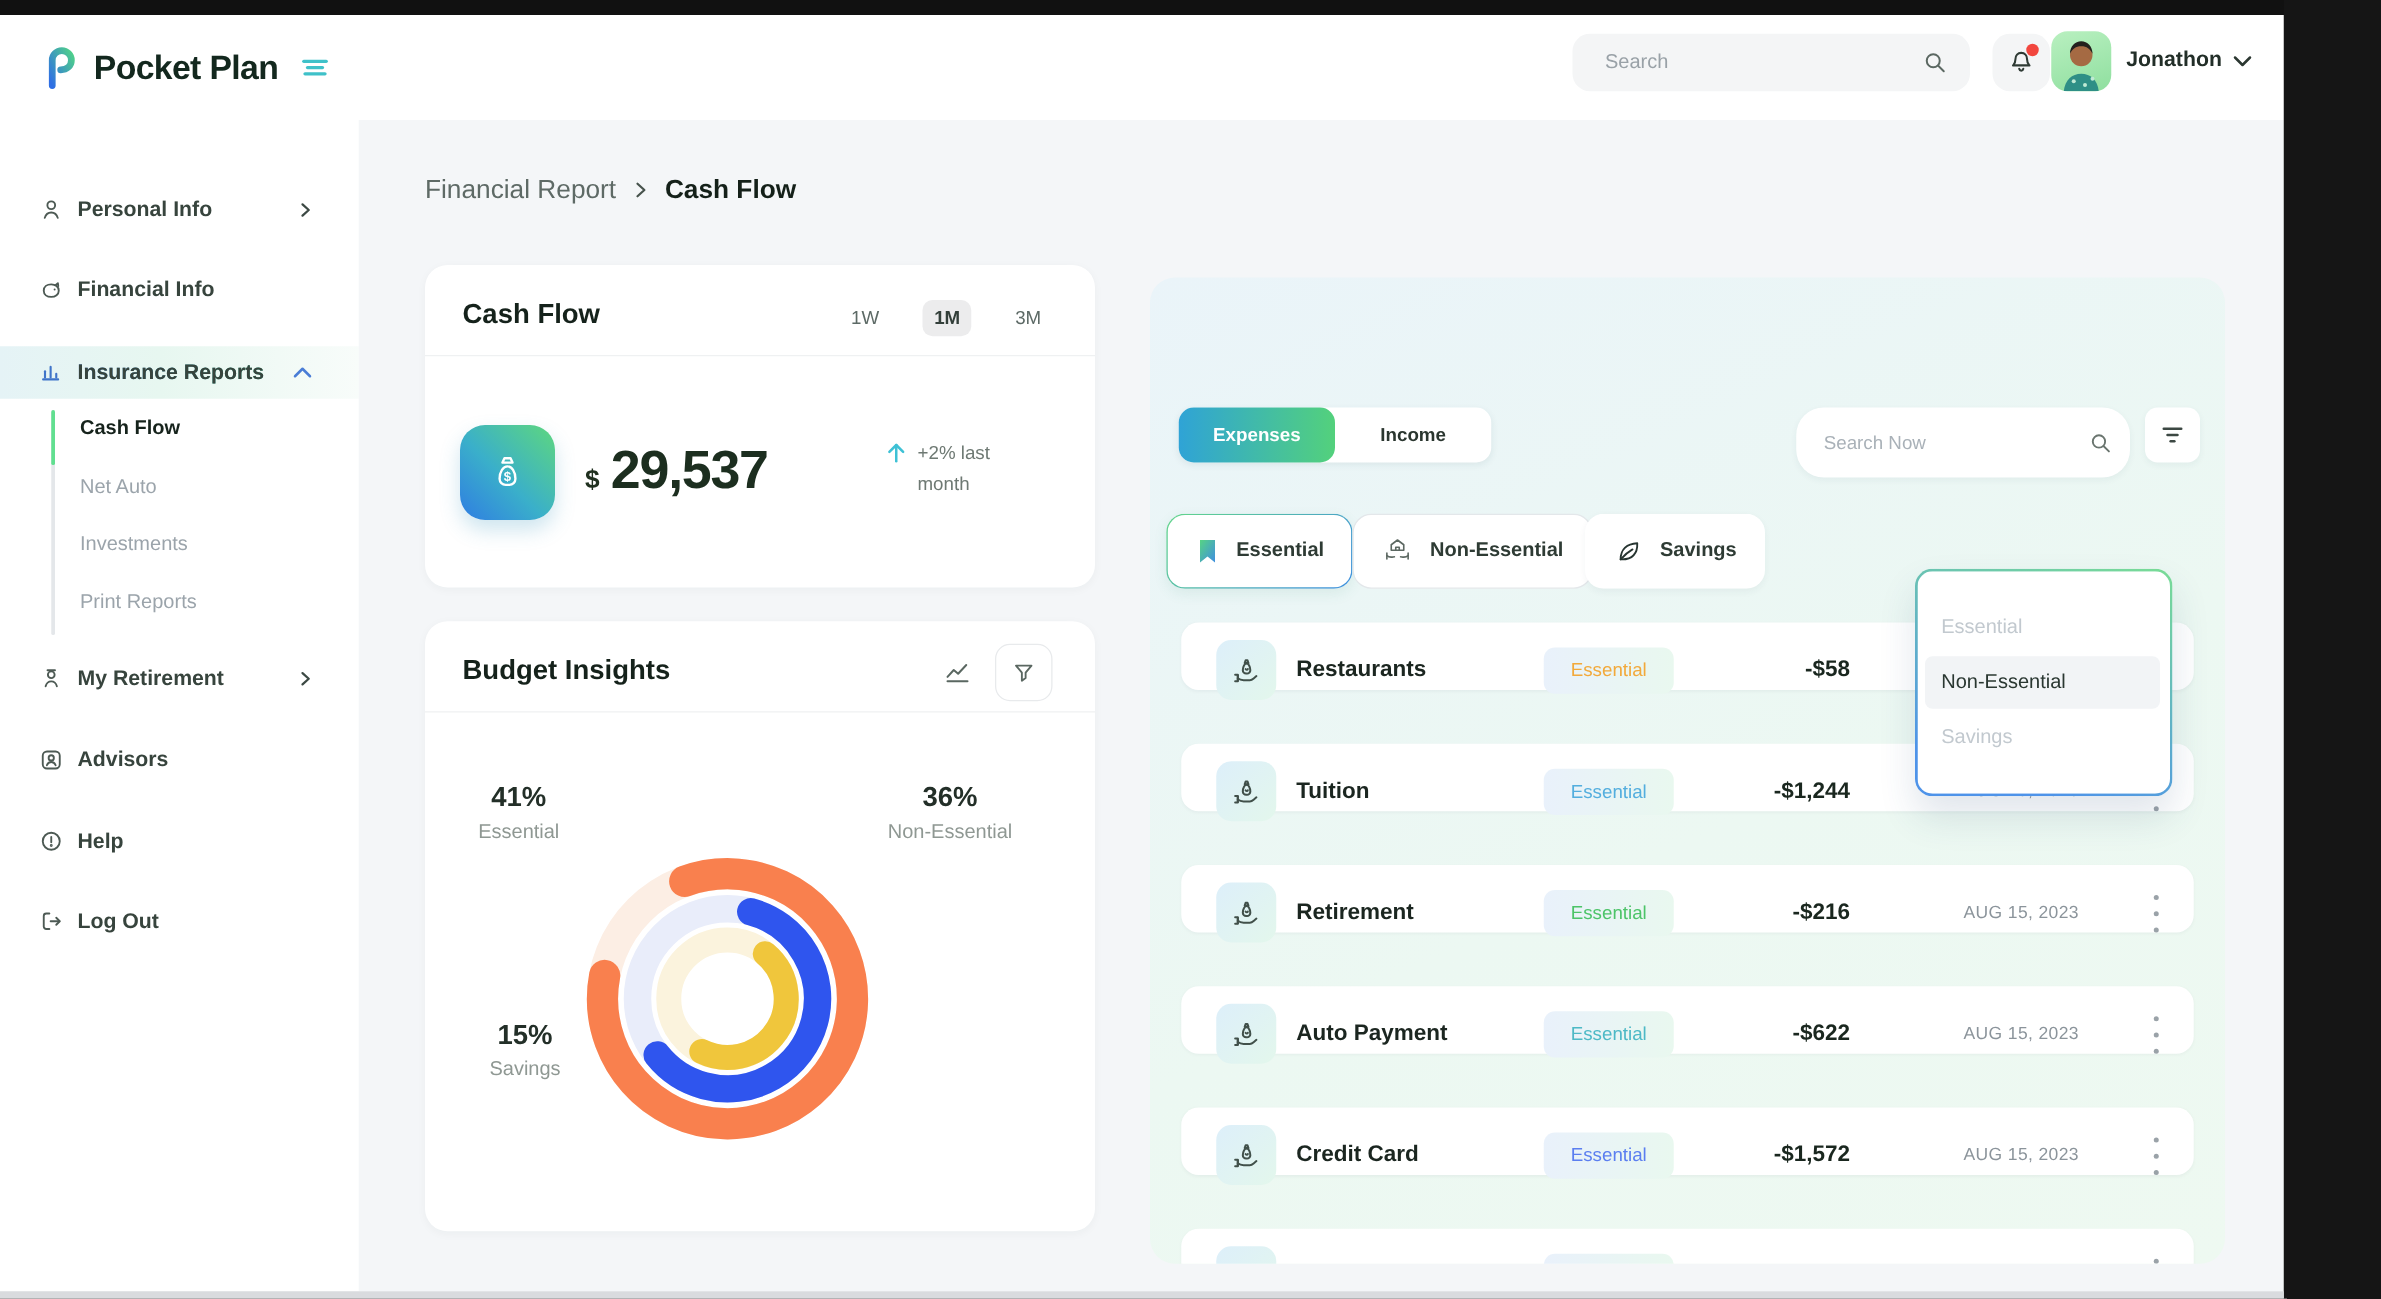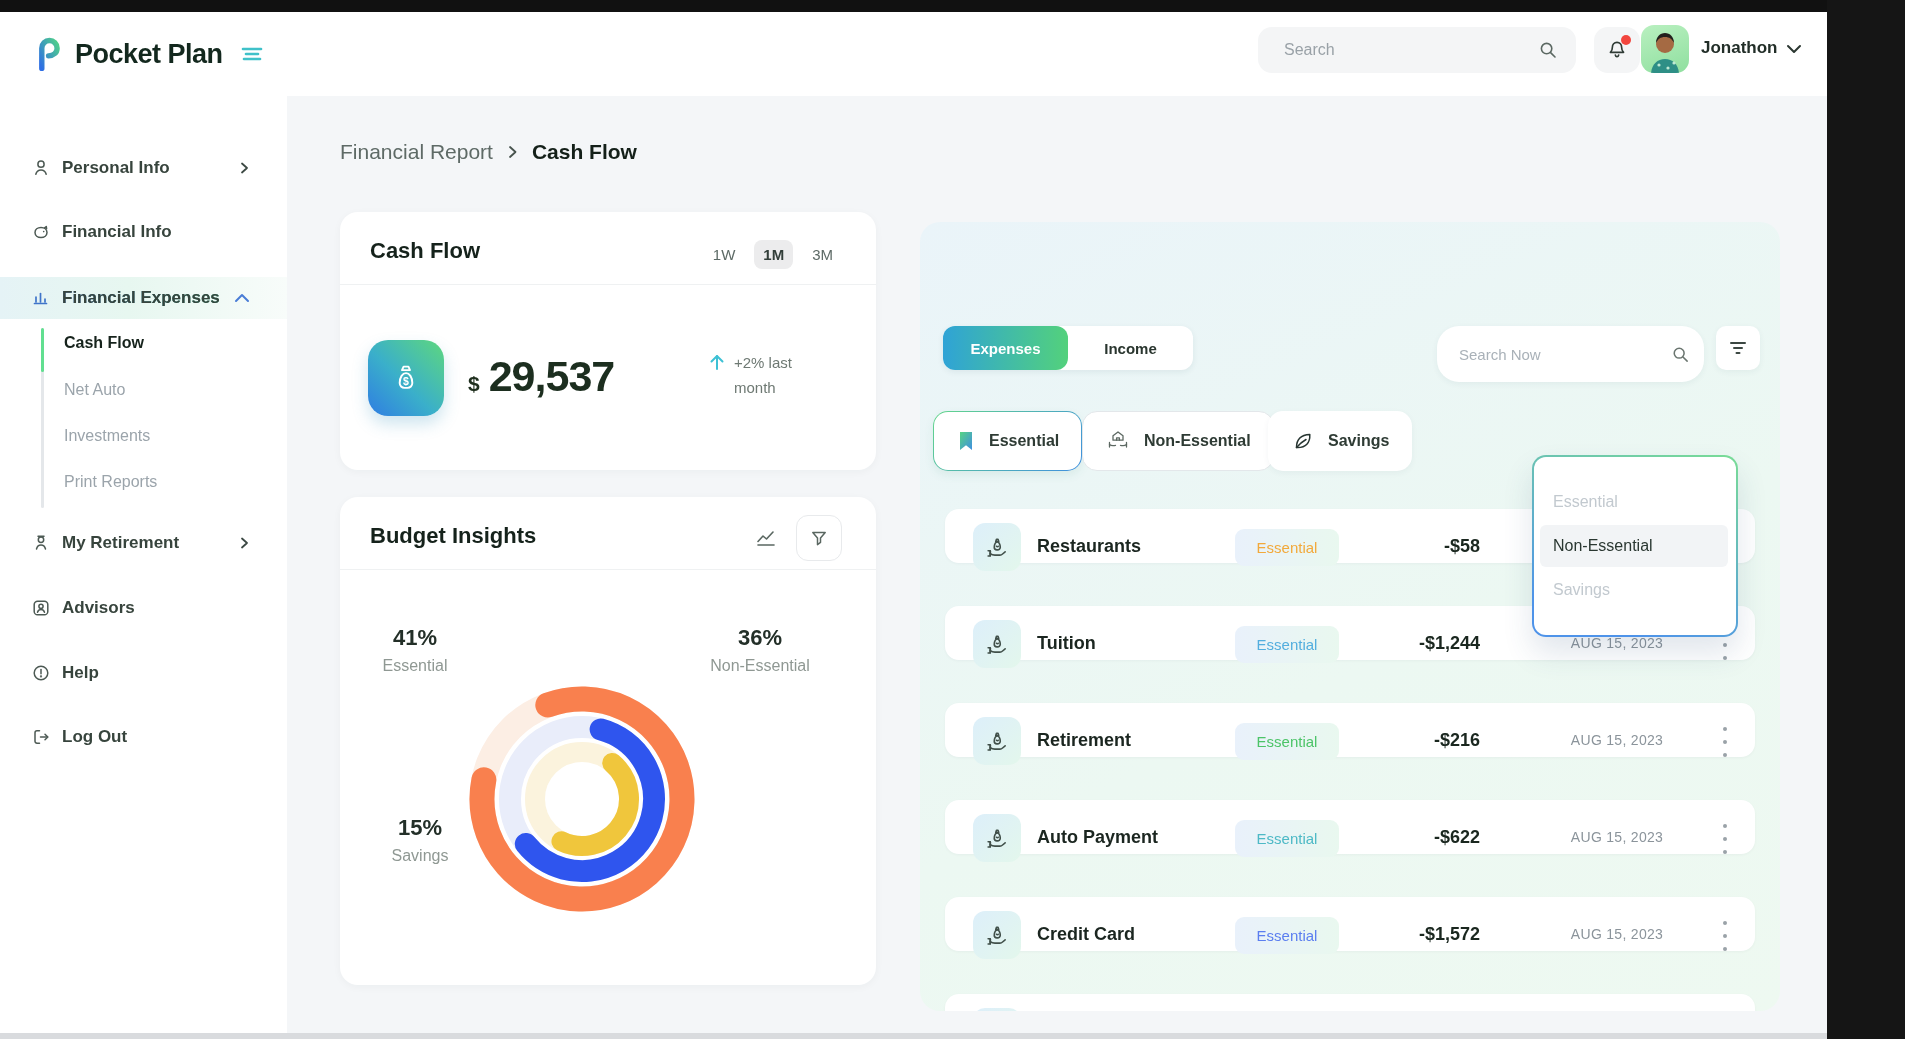--- a/index.html
+++ b/index.html
@@ -40,21 +40,21 @@
   .sub-item.active{color:#16231c;font-weight:bold;}
   
   .main{position:absolute;left:287px;top:96px;width:1540px;height:937px;background:#f4f6f8;}
   .crumb{position:absolute;left:53px;top:44px;display:flex;align-items:center;gap:14px;font-size:21px;}
   .crumb .parent{color:#5e6a66;}
   .crumb .current{color:#142019;font-weight:bold;}
   .card{position:absolute;background:#fff;border-radius:18px;box-shadow:0 2px 8px rgba(25,40,60,.04);}
   
   .cf-card{left:53px;top:116px;width:536px;height:258px;}
   .card-title{position:absolute;left:30px;top:26px;font-size:22px;font-weight:bold;color:#15221b;}
-  .cf-tabs{position:absolute;right:34px;top:28px;display:flex;align-items:center;gap:10px;font-size:15px;color:#5d6a66;}
+  .cf-tabs{position:absolute;right:34px;top:28px;display:flex;align-items:center;gap:26px;font-size:15px;color:#5d6a66;}
   .cf-tab{padding:6px 9px;border-radius:8px;cursor:pointer;}
   .cf-tab.active{background:#ececed;color:#333f3a;font-weight:bold;}
   .card-divider{position:absolute;left:0;top:72px;width:100%;height:1px;background:#eff1f2;}
   .money-tile{position:absolute;left:28px;top:128px;width:76px;height:76px;border-radius:20px;
     background:linear-gradient(225deg,#5ed77e 0%,#3aafca 55%,#2f7de2 100%);
     display:flex;align-items:center;justify-content:center;box-shadow:0 8px 16px rgba(60,150,190,.25);}
   .cf-amount{position:absolute;left:128px;top:140px;display:flex;align-items:baseline;gap:9px;}
   .cf-cur{font-size:21px;font-weight:bold;color:#20301f;}
   .cf-num{font-size:43px;font-weight:800;letter-spacing:-1px;color:#1c2e1f;}
   .cf-change{position:absolute;left:368px;top:138px;display:flex;gap:8px;}
@@ -85,21 +85,21 @@
   .panel-filter{position:absolute;left:796px;top:104px;width:44px;height:44px;background:#fff;border-radius:10px;
     display:flex;align-items:center;justify-content:center;box-shadow:0 2px 6px rgba(30,60,80,.06);}
   .chip{position:absolute;top:189px;height:60px;background:#fff;border-radius:15px;display:flex;align-items:center;
     gap:13px;padding:0 22px;box-sizing:border-box;font-size:16px;font-weight:bold;color:#2e3b34;cursor:pointer;}
   .chip-essential{left:13px;border:1.5px solid transparent;
     background:linear-gradient(#fff,#fff) padding-box,linear-gradient(135deg,#63d68a 0%,#3f8fe0 100%) border-box;
     box-shadow:0 4px 10px rgba(60,150,120,.10);}
   .chip-non{left:162px;border:1px solid #e3e7ea;}
   .chip-savings{left:348px;border:1px solid rgba(255,255,255,0);box-shadow:0 2px 6px rgba(30,60,80,.05);}
   .t-row{position:absolute;left:25px;width:810px;height:54px;background:#fff;border-radius:14px;
-    box-shadow:0 1px 3px rgba(20,35,50,.04);margin-top:11px;}
+    box-shadow:0 1px 3px rgba(20,35,50,.04);}
   .t-icon{position:absolute;left:28px;top:14px;width:48px;height:48px;border-radius:12px;
     background:linear-gradient(135deg,#ddeffa 0%,#e3f7ec 100%);display:flex;align-items:center;justify-content:center;}
   .t-name{position:absolute;left:92px;top:27px;font-size:18px;font-weight:bold;color:#1b2620;}
   .t-badge{position:absolute;left:290px;top:20px;width:104px;height:37px;border-radius:9px;
     background:linear-gradient(90deg,#e9f1fb 0%,#e9f8ef 100%);display:flex;align-items:center;justify-content:center;
     font-size:15px;}
   .t-amount{position:absolute;left:390px;top:27px;width:145px;text-align:right;font-size:18px;font-weight:bold;color:#1a271f;}
   .t-date{position:absolute;left:612px;top:29px;width:120px;text-align:center;font-size:14px;color:#8b949b;letter-spacing:.3px;}
   .kebab{position:absolute;left:773px;top:24px;width:14px;height:30px;display:flex;flex-direction:column;
     align-items:center;justify-content:space-between;cursor:pointer;}
@@ -235,21 +235,21 @@
       <span class="nicon">
         <svg viewBox="0 0 20 20" width="20" height="20">
             <g fill="none" stroke="#3f74c9" stroke-width="1.7" stroke-linecap="round">
           <line x1="5" y1="14" x2="5" y2="9"></line>
               <line x1="9.5" y1="14" x2="9.5" y2="5.5"></line>
               <line x1="14" y1="14" x2="14" y2="11"></line>
           <line x1="3.5" y1="15.5" x2="15.5" y2="15.5"></line>
             </g>
           </svg>
       </span>
-      <span class="nlabel grad-text">Financial Expenses</span>
+      <span class="nlabel grad-text">Insurance Reports</span>
       <span class="nchev">
         <svg width="16" height="10" viewBox="0 0 16 10">
             <polyline points="2 8 8 2 14 8" fill="none" stroke="#4a7dd6" stroke-width="2" stroke-linecap="round" stroke-linejoin="round"></polyline>
           </svg>
       </span>
     </div>
     <div class="tree-line" style="top:232px;height:180px"></div>
     <div class="tree-line-active" style="top:232px;height:44px"></div>
     <div class="sub-item active" style="top:238px">Cash Flow</div>
     <div class="sub-item" style="top:285px">Net Auto</div>

